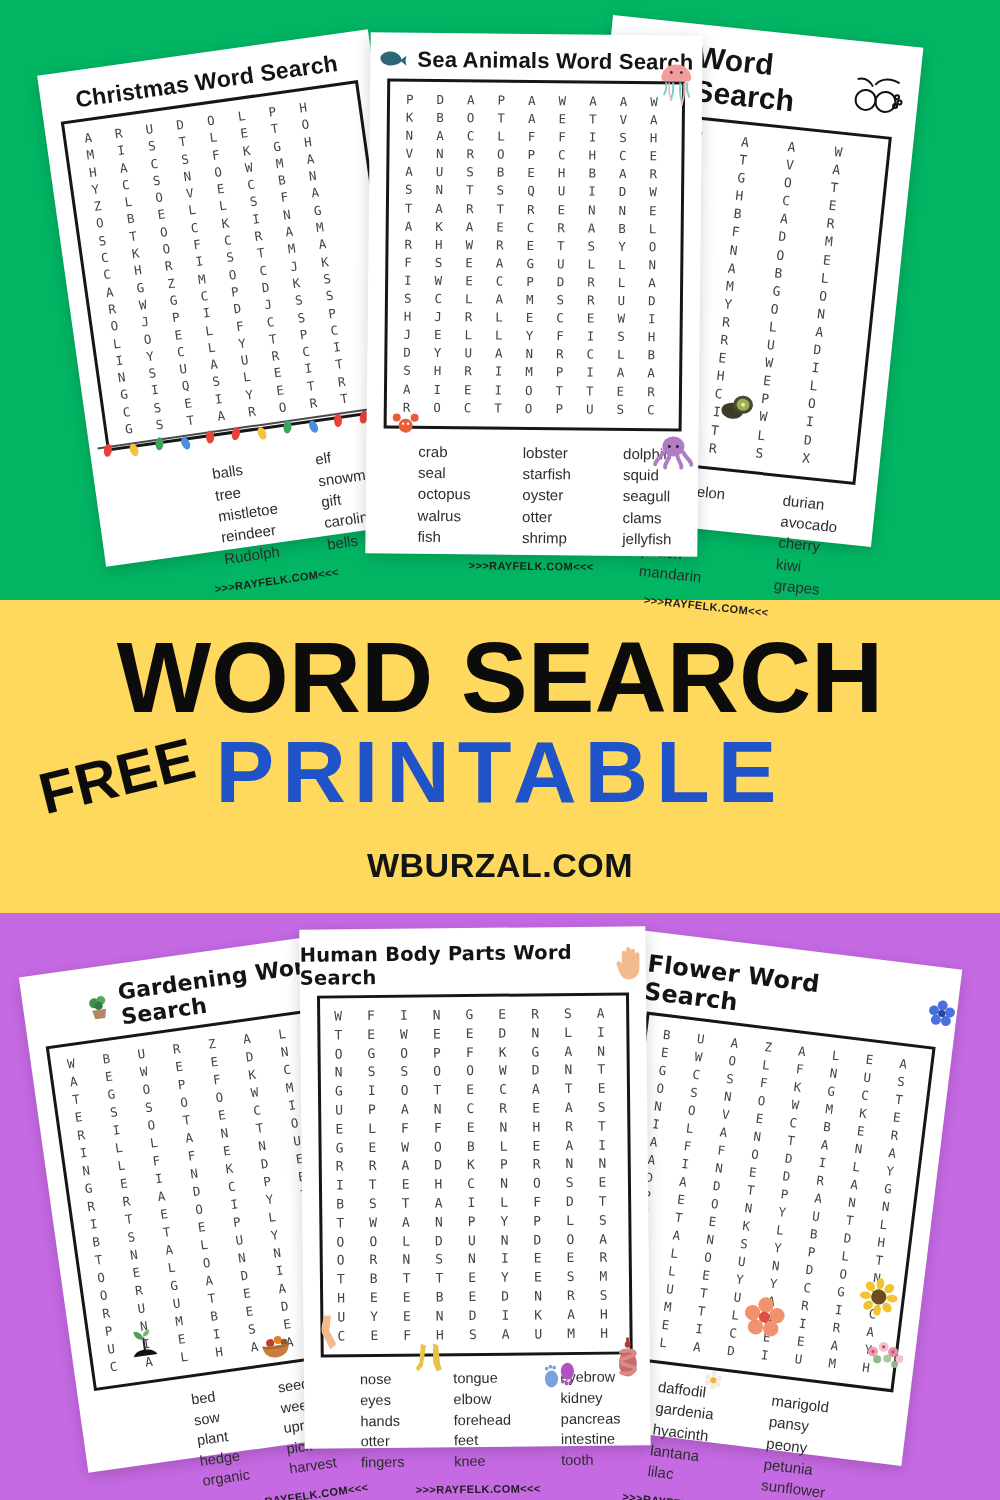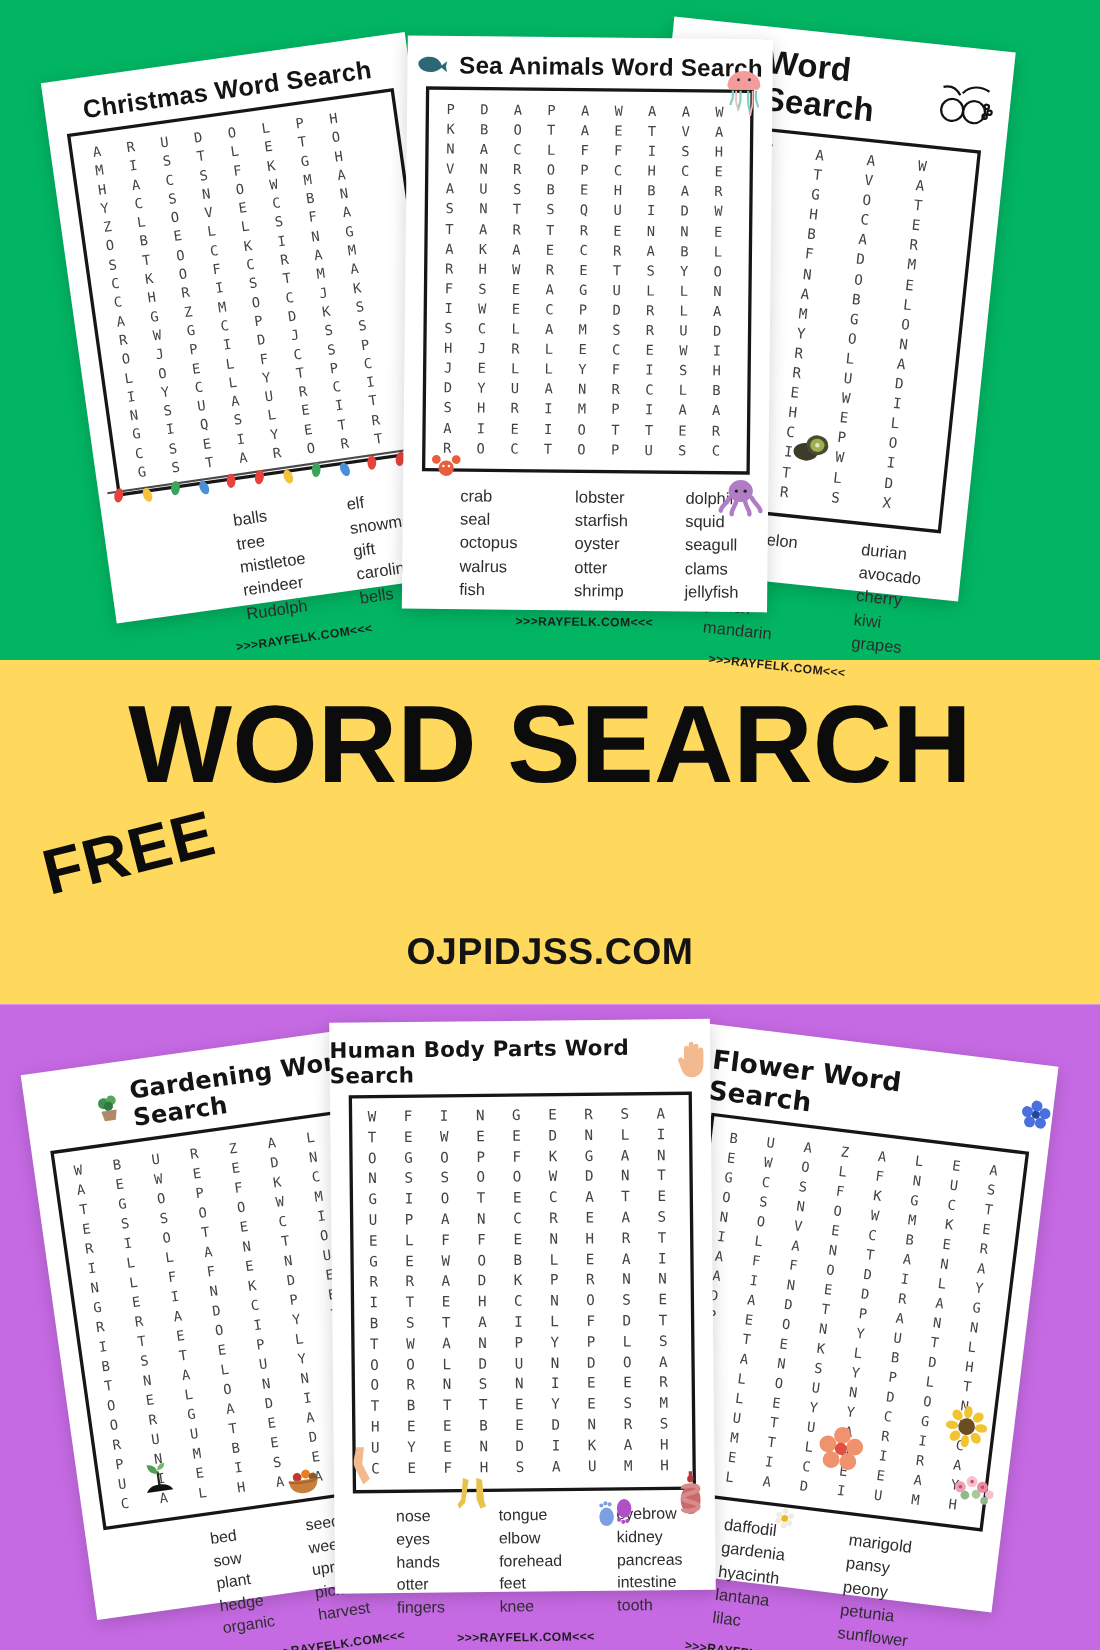--- a/index.html
+++ b/index.html
@@ -539,15 +539,16 @@
 kidney
 pancreas
 intestine
 tooth</div>
     </div>
     <div class="page-footer">&gt;&gt;&gt;RAYFELK.COM&lt;&lt;&lt;</div>
   </div>
 
   <div class="banner-line1">WORD SEARCH</div>
   <div class="banner-free">FREE</div>
-  <div class="banner-site">OJPIDJSS.COM</div>
+  <div class="banner-line2">PRINTABLE</div>
+  <div class="banner-site">WBURZAL.COM</div>
 
 </div>
 
 </body></html>

